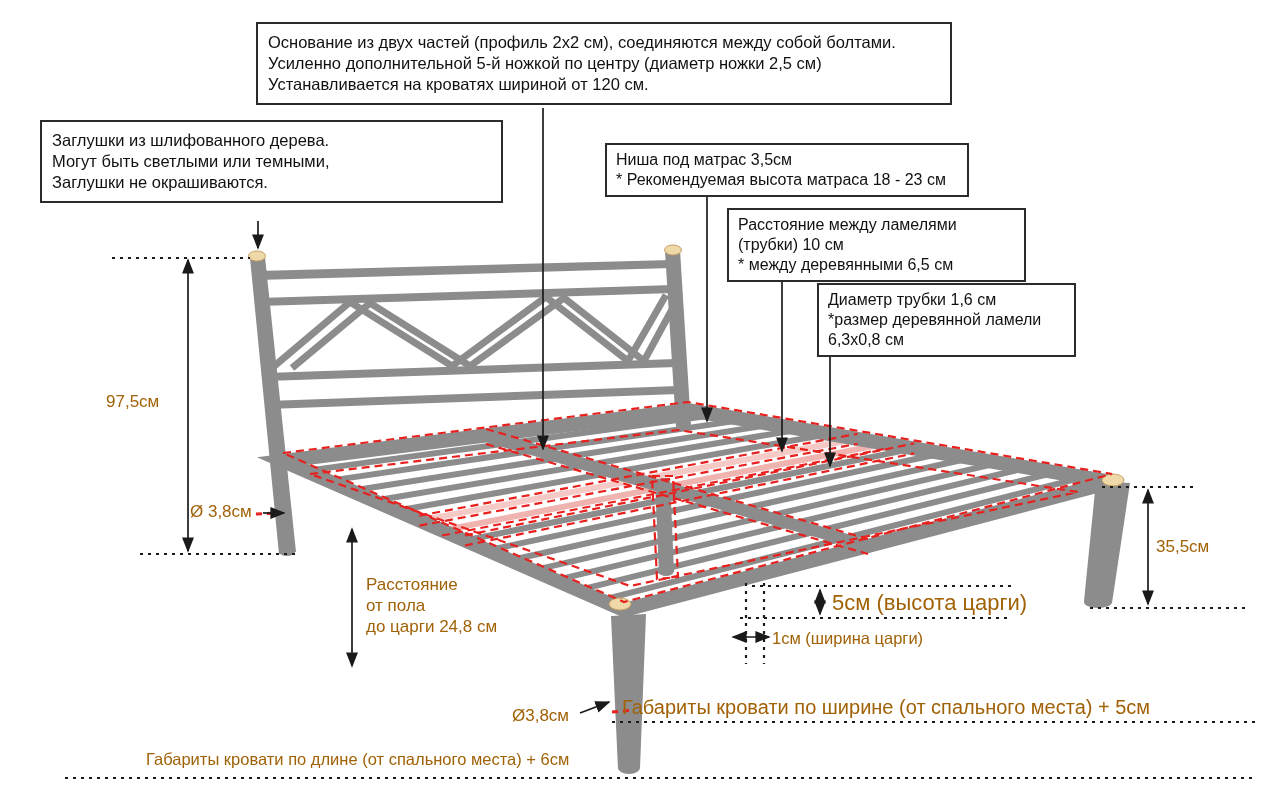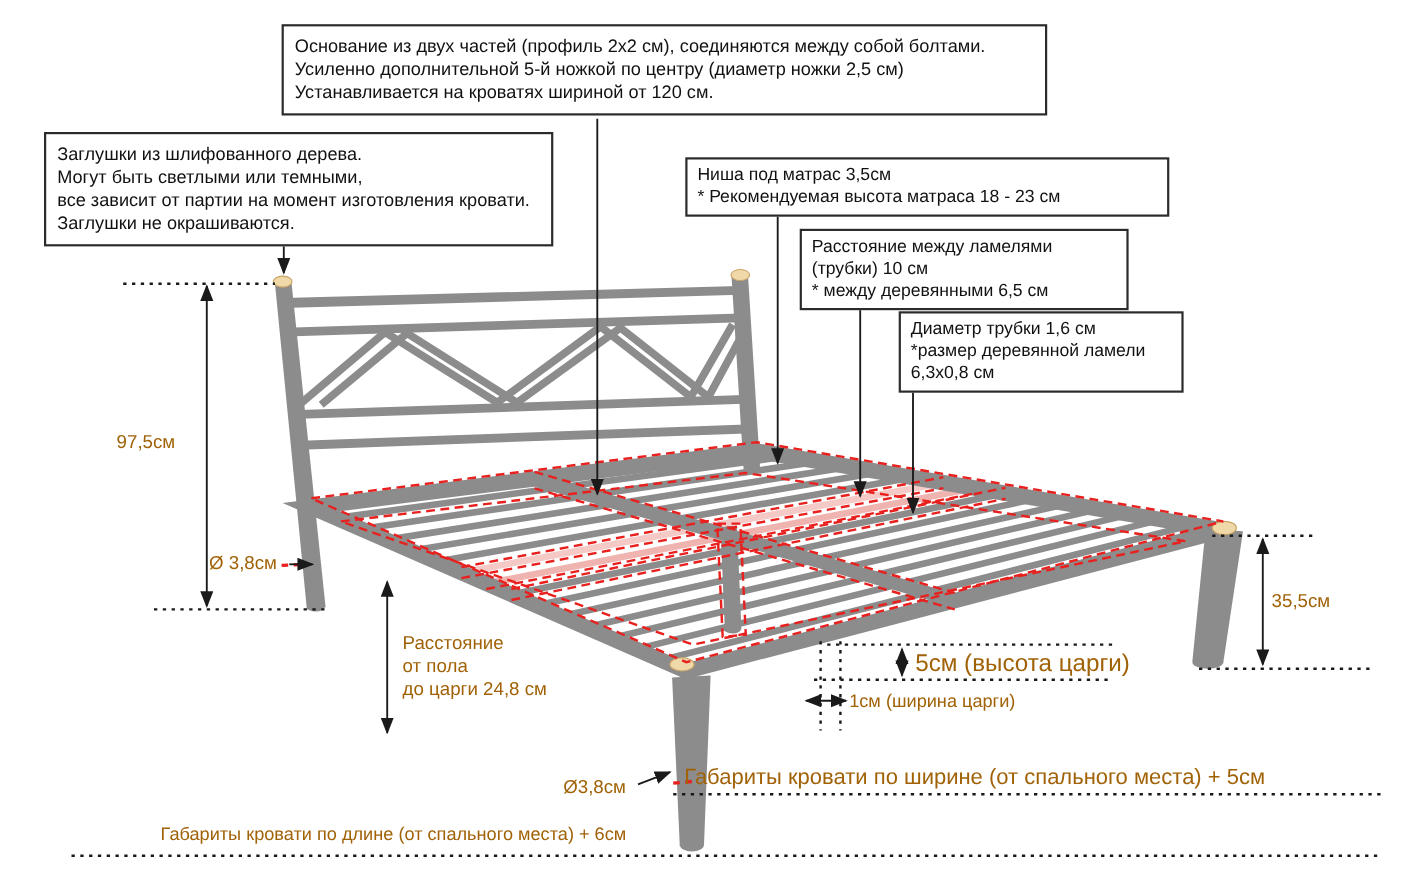--- a/index.html
+++ b/index.html
@@ -135,25 +135,24 @@
 
   <div class="box" style="left:256px;top:22px;width:696px;">
     <div>Основание из двух частей (профиль 2x2 см), соединяются между собой болтами.</div>
     <div>Усиленно дополнительной 5-й ножкой по центру (диаметр ножки 2,5 см)</div>
     <div>Устанавливается на кроватях шириной от 120 см.</div>
   </div>
 
   <div class="box" style="left:40px;top:120px;width:463px;">
     <div>Заглушки из шлифованного дерева.</div>
     <div>Могут быть светлыми или темными,</div>
-    <div>все зависит от партии на момент изготовления кровати.</div>
     <div>Заглушки не окрашиваются.</div>
   </div>
 
-  <div class="box small" style="left:623px;top:143px;width:440px;">
+  <div class="box small" style="left:605px;top:143px;width:364px;">
     <div>Ниша под матрас 3,5см</div>
     <div>* Рекомендуемая высота матраса 18 - 23 см</div>
   </div>
 
   <div class="box small" style="left:727px;top:208px;width:299px;">
     <div>Расстояние между ламелями (трубки) 10 см</div>
     <div>* между деревянными 6,5 см</div>
   </div>
 
   <div class="box small" style="left:817px;top:283px;width:259px;">

